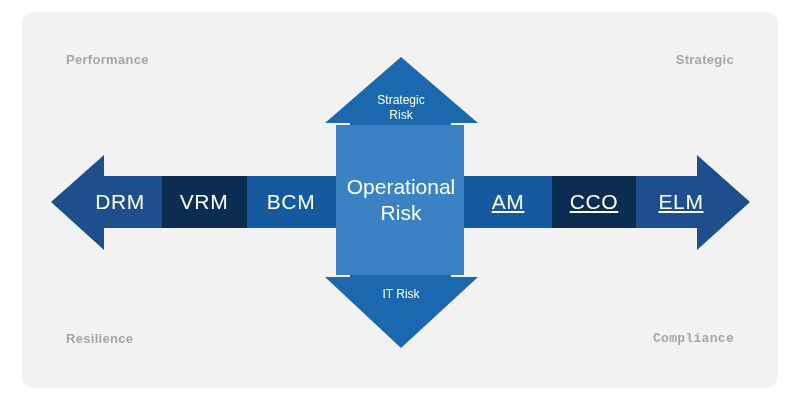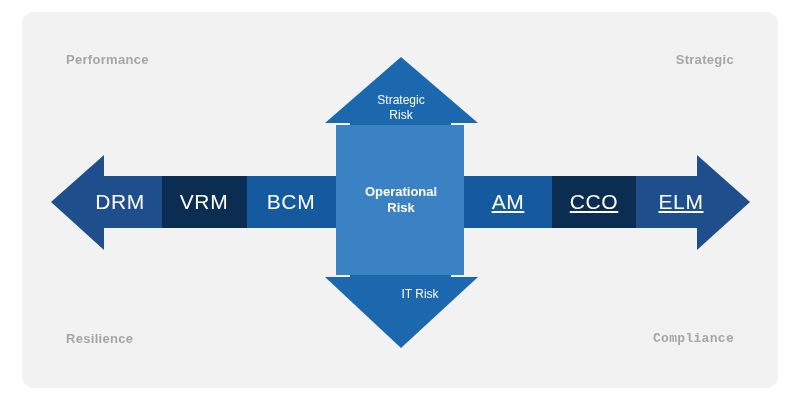--- a/index.html
+++ b/index.html
@@ -64,22 +64,21 @@
     font-size: 12px;
     font-weight: 400;
     color: #ffffff;
     text-align: center;
     transform: translate(-50%, -50%);
     line-height: 1.25;
     white-space: nowrap;
     pointer-events: none;
   }
   .axis-text.center {
-    font-size: 13px;
-    font-weight: bold;
+    font-size: 21px;
   }
 </style>
 </head>
 <body>
 
 <div id="stage">
 
   <div id="panel"></div>
 
   <svg id="figure" viewBox="0 0 800 400" xmlns="http://www.w3.org/2000/svg">
@@ -122,15 +121,15 @@
   <div class="axis-text" style="left:401px; top:108px;">
     <div>Strategic</div>
     <div>Risk</div>
   </div>
 
   <div class="axis-text center" style="left:401px; top:200px;">
     <div>Operational</div>
     <div>Risk</div>
   </div>
 
-  <div class="axis-text" style="left:420px; top:294px;">IT Risk</div>
+  <div class="axis-text" style="left:401px; top:294px;">IT Risk</div>
 
 </div>
 
 </body></html>

